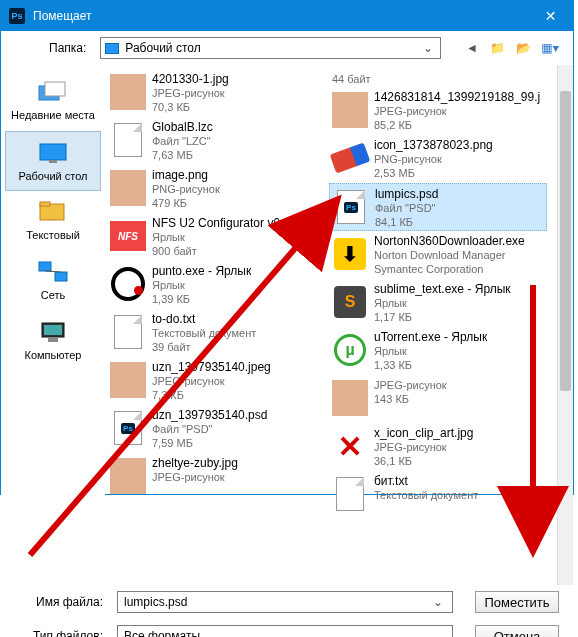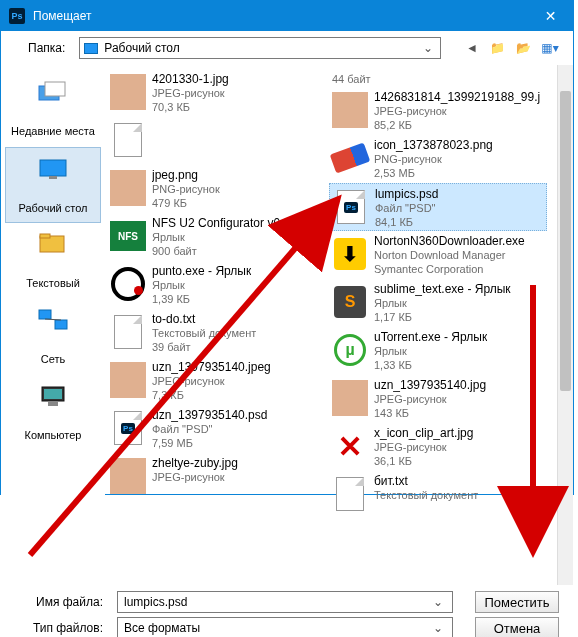--- a/index.html
+++ b/index.html
@@ -2,46 +2,46 @@
 <html><head>
 <meta charset="utf-8">
 <style>
 *{box-sizing:border-box;margin:0;padding:0;font-family:"Segoe UI",Tahoma,sans-serif;font-size:12px}
 body{background:#fff;width:578px;height:637px;overflow:hidden;position:relative}
 .win{width:574px;height:495px;border:1px solid #0a84d8;background:#fff;position:relative}
 .titlebar{height:30px;background:#0a84d8;color:#fff;display:flex;align-items:center;padding-left:8px}
 .titlebar .ico{width:16px;height:16px;background:#001e36;border-radius:2px;display:flex;align-items:center;justify-content:center;color:#31a8ff;font-weight:bold;font-size:9px;margin-right:8px}
 .titlebar .tt{font-size:12px}
 .titlebar .close{position:absolute;right:0;top:0;width:45px;height:30px;display:flex;align-items:center;justify-content:center;color:#fff;font-size:14px}
-.toprow{height:34px;display:flex;align-items:center;padding:0 14px 0 27px;gap:8px}
+.toprow{height:34px;display:flex;align-items:center;padding:0 14px 0 48px;gap:8px}
 .toprow .lbl{margin-right:6px}
 .folder-dd{flex:1;height:22px;border:1px solid #7a7a7a;display:flex;align-items:center;padding:0 4px;gap:6px;background:#fff}
 .folder-dd .desk{width:14px;height:11px;background:#2196f3;border:1px solid #0a6cb5}
 .dd-arrow{width:16px;text-align:center;color:#555}
 .tb-icons{display:flex;gap:8px;margin-left:14px}
 .tb-ic{width:18px;height:18px;display:flex;align-items:center;justify-content:center;color:#555}
 .body{display:flex;height:520px}
 .sidebar{width:104px;background:#fff;padding-top:6px}
-.sb-item{display:flex;flex-direction:column;align-items:center;gap:20px;padding:8px 4px;margin-bottom:2px}
+.sb-item{display:flex;flex-direction:column;align-items:center;gap:4px;padding:8px 4px;margin-bottom:2px}
 .sb-item.sel{background:#d9e8f5;border:1px solid #9cc1e0;margin:0 4px}
 .sb-ic{width:32px;height:26px;display:flex;align-items:center;justify-content:center}
 .sb-lbl{font-size:11px;text-align:center}
 .filegrid{flex:1;padding:4px 2px 4px 2px;overflow:hidden;position:relative}
 .cols{display:flex;gap:4px}
 .col{width:218px}
 .fitem{display:flex;gap:6px;padding:3px;height:48px;align-items:flex-start}
 .fitem.sel{background:#cce8ff;border:1px dotted #7ab0db}
 .fico{width:36px;height:40px;display:flex;align-items:center;justify-content:center;flex-shrink:0}
 .finfo{display:flex;flex-direction:column;line-height:14px;overflow:hidden}
 .fname{white-space:nowrap;overflow:hidden;text-overflow:ellipsis;max-width:170px}
 .ftype,.fsize{color:#6d6d6d;font-size:11px}
 .scroll{position:absolute;right:0;top:0;bottom:0;width:16px;background:#f0f0f0;border-left:1px solid #ddd}
 .scroll .thumb{position:absolute;left:2px;right:2px;top:26px;height:300px;background:#c1c1c1;border-radius:2px}
 .bottom{padding:6px 14px 6px 24px}
-.brow{display:flex;align-items:center;margin-bottom:4px;gap:14px}
+.brow{display:flex;align-items:center;margin-bottom:12px;gap:14px}
 .brow .bl{width:78px;text-align:right}
 .brow .bdd{flex:1;height:22px;border:1px solid #7a7a7a;display:flex;align-items:center;padding:0 6px;margin-right:8px}
 .btn{width:84px;height:22px;border:1px solid #999;background:linear-gradient(#fdfdfd,#e8e8e8);display:flex;align-items:center;justify-content:center;font-size:13px}
 
 .doc{width:28px;height:34px;background:#fff;border:1px solid #999;position:relative}
 .doc::before{content:"";position:absolute;right:-1px;top:-1px;border-style:solid;border-width:0 0 9px 9px;border-color:transparent transparent #ccc transparent}
 .thumb-img{width:36px;height:36px;background:#e0b090}
 svg{overflow:visible}
 </style>
 </head>
@@ -130,34 +130,39 @@
               <div class="finfo">
                 <span class="fname">4201330-1.jpg</span>
                 <span class="ftype">JPEG-рисунок</span>
                 <span class="fsize">70,3 КБ</span>
               </div>
             </div>
             <div class="fitem">
               <div class="fico">
                 <div class="doc"></div>
               </div>
-            </div>
-            <div class="fitem">
-              <div class="fico">
-                <div class="thumb-img"></div>
-              </div>
-              <div class="finfo">
-                <span class="fname">jpeg.png</span>
+              <div class="finfo">
+                <span class="fname">GlobalB.lzc</span>
+                <span class="ftype">Файл "LZC"</span>
+                <span class="fsize">7,63 МБ</span>
+              </div>
+            </div>
+            <div class="fitem">
+              <div class="fico">
+                <div class="thumb-img"></div>
+              </div>
+              <div class="finfo">
+                <span class="fname">image.png</span>
                 <span class="ftype">PNG-рисунок</span>
                 <span class="fsize">479 КБ</span>
               </div>
             </div>
             <div class="fitem">
               <div class="fico">
-                <div style="width:36px;height:30px;background:#15803d;color:#fff;display:flex;align-items:center;justify-content:center;font-weight:bold;font-size:10px">NFS</div>
+                <div style="width:36px;height:30px;background:#ef4444;color:#fff;display:flex;align-items:center;justify-content:center;font-weight:bold;font-style:italic;font-size:10px">NFS</div>
               </div>
               <div class="finfo">
                 <span class="fname">NFS U2 Configurator v0.9</span>
                 <span class="ftype">Ярлык</span>
                 <span class="fsize">900 байт</span>
               </div>
             </div>
             <div class="fitem">
               <div class="fico">
                 <div style="width:34px;height:34px;border:4px solid #000;border-radius:50%;position:relative">
@@ -281,21 +286,20 @@
                 <span class="fname">uTorrent.exe - Ярлык</span>
                 <span class="ftype">Ярлык</span>
                 <span class="fsize">1,33 КБ</span>
               </div>
             </div>
             <div class="fitem">
               <div class="fico">
                 <div class="thumb-img"></div>
               </div>
               <div class="finfo">
-                <span class="fname">uzn_1397935140.jpg</span>
                 <span class="ftype">JPEG-рисунок</span>
                 <span class="fsize">143 КБ</span>
               </div>
             </div>
             <div class="fitem">
               <div class="fico">
                 <div style="width:32px;height:32px;display:flex;align-items:center;justify-content:center;color:#d40000;font-weight:bold;font-size:30px">✕</div>
               </div>
               <div class="finfo">
                 <span class="fname">x_icon_clip_art.jpg</span>

